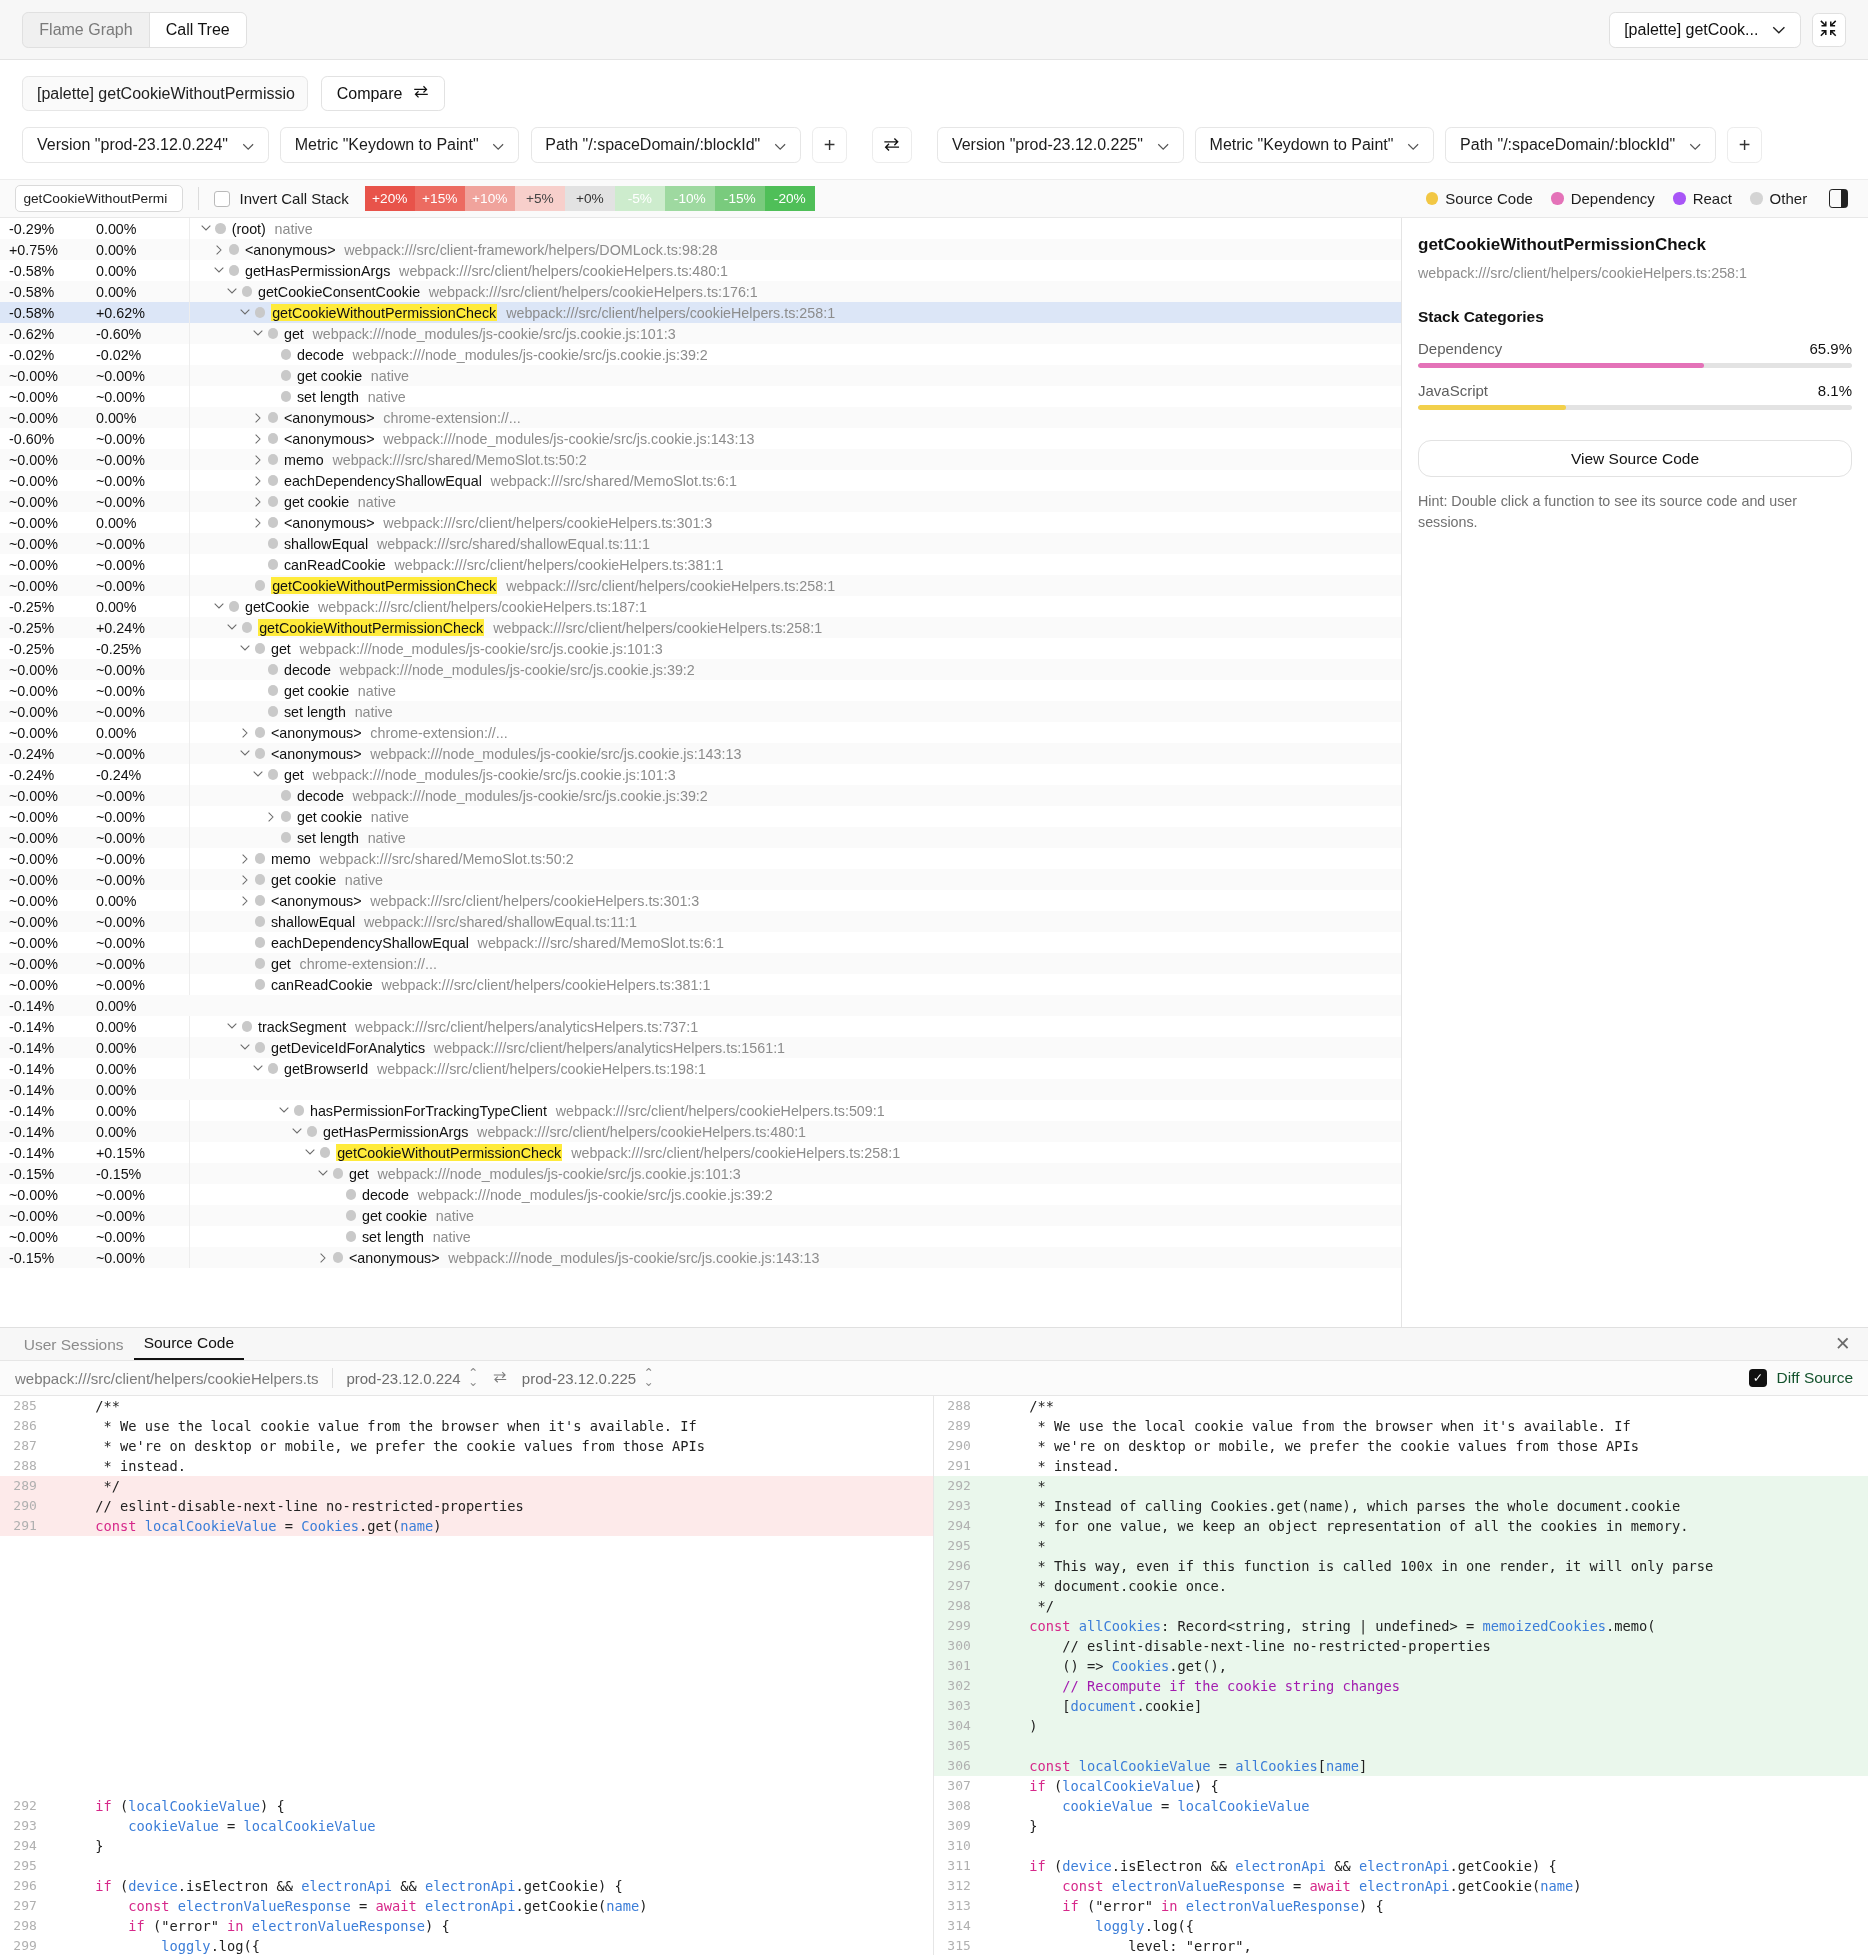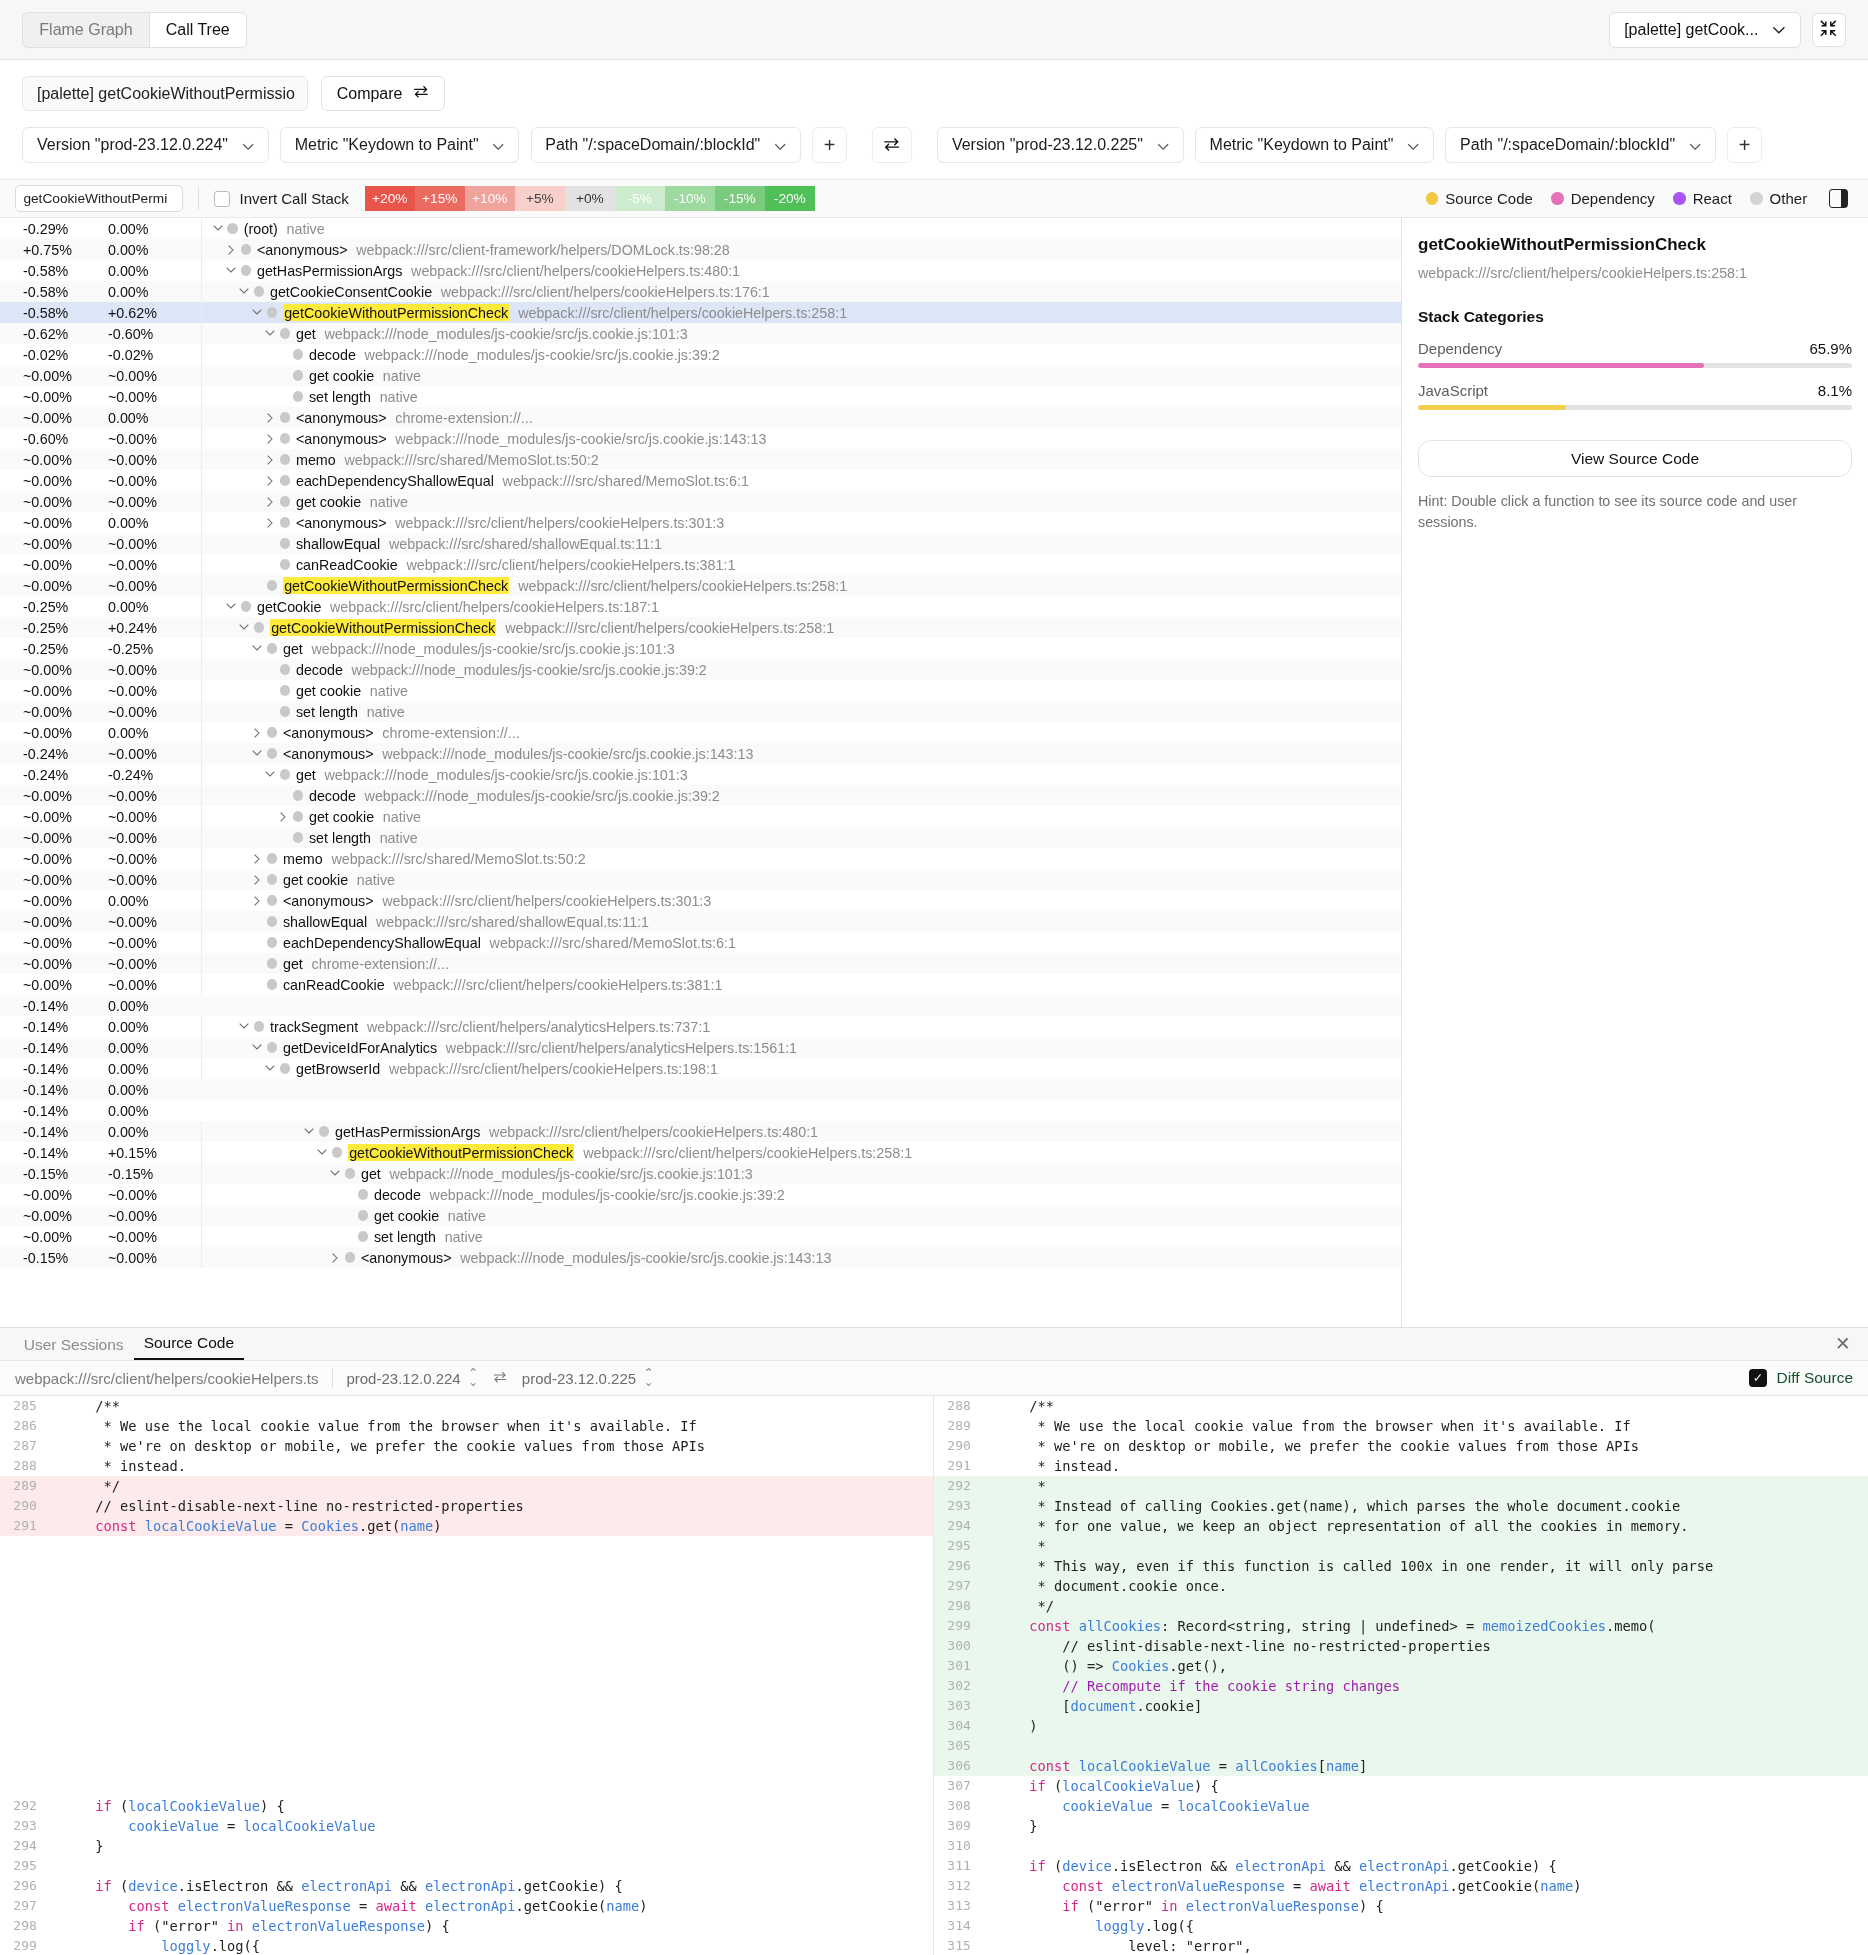--- a/index.html
+++ b/index.html
@@ -190,21 +190,21 @@
   .th-total { width: 96px; padding-left: 11.2px; }
   .th-self  { width: 93px; }
   .th-act   { flex: 1; padding-left: 13.7px; border-left: 0.6px solid #e9e9e9; height: 30px; display: flex; align-items: center;}
   .row {
     display: flex; align-items: center;
     height: 21px;
     font-size: 14.3px;
   }
   .row:nth-child(even) { background: #fafafa; }
   .row.sel { background: #dce6f7 !important; }
-  .c-total { width: 108px; padding-left: 23px; color: #111; }
+  .c-total { width: 96px; padding-left: 9px; color: #111; }
   .c-self  { width: 93px; color: #111; }
   .c-act   { flex: 1; display: flex; align-items: center; border-left: 0.6px solid #ededed; height: 21px; }
   .caret {
     width: 13.7px; font-size: 12.4px; color: #666; flex: 0 0 13.7px;
     display: flex; align-items: center; justify-content: center;
   }
   .bullet {
     width: 10.6px; height: 10.6px; border-radius: 50%;
     background: #c9c9c9;
     margin: 0 5.6px 0 3.1px; flex: 0 0 10.6px;
@@ -984,20 +984,31 @@
             <span class="fsrc">webpack:///src/client/helpers/cookieHelpers.ts:198:1</span>
           </div>
         </div>
         <div class="row">
           <div class="c-total">-0.14%</div>
           <div class="c-self">0.00%</div>
         </div>
         <div class="row">
           <div class="c-total">-0.14%</div>
           <div class="c-self">0.00%</div>
+          <div class="c-act">
+            <span style="display: inline-block; width: 87px; flex: 0 0 auto;"></span>
+            <span class="caret">
+              <svg width="10" height="6.2" viewBox="0 0 16 10">
+                <path d="M1 1 L8 8 L15 1" stroke="#6b6b6b" stroke-width="1.7" fill="none"></path>
+              </svg>
+            </span>
+            <span class="bullet"></span>
+            <span class="fname">hasPermissionForTrackingTypeClient</span>
+            <span class="fsrc">webpack:///src/client/helpers/cookieHelpers.ts:509:1</span>
+          </div>
         </div>
         <div class="row">
           <div class="c-total">-0.14%</div>
           <div class="c-self">0.00%</div>
           <div class="c-act">
             <span style="display: inline-block; width: 100px; flex: 0 0 auto;"></span>
             <span class="caret">
               <svg width="10" height="6.2" viewBox="0 0 16 10">
                 <path d="M1 1 L8 8 L15 1" stroke="#6b6b6b" stroke-width="1.7" fill="none"></path>
               </svg>

